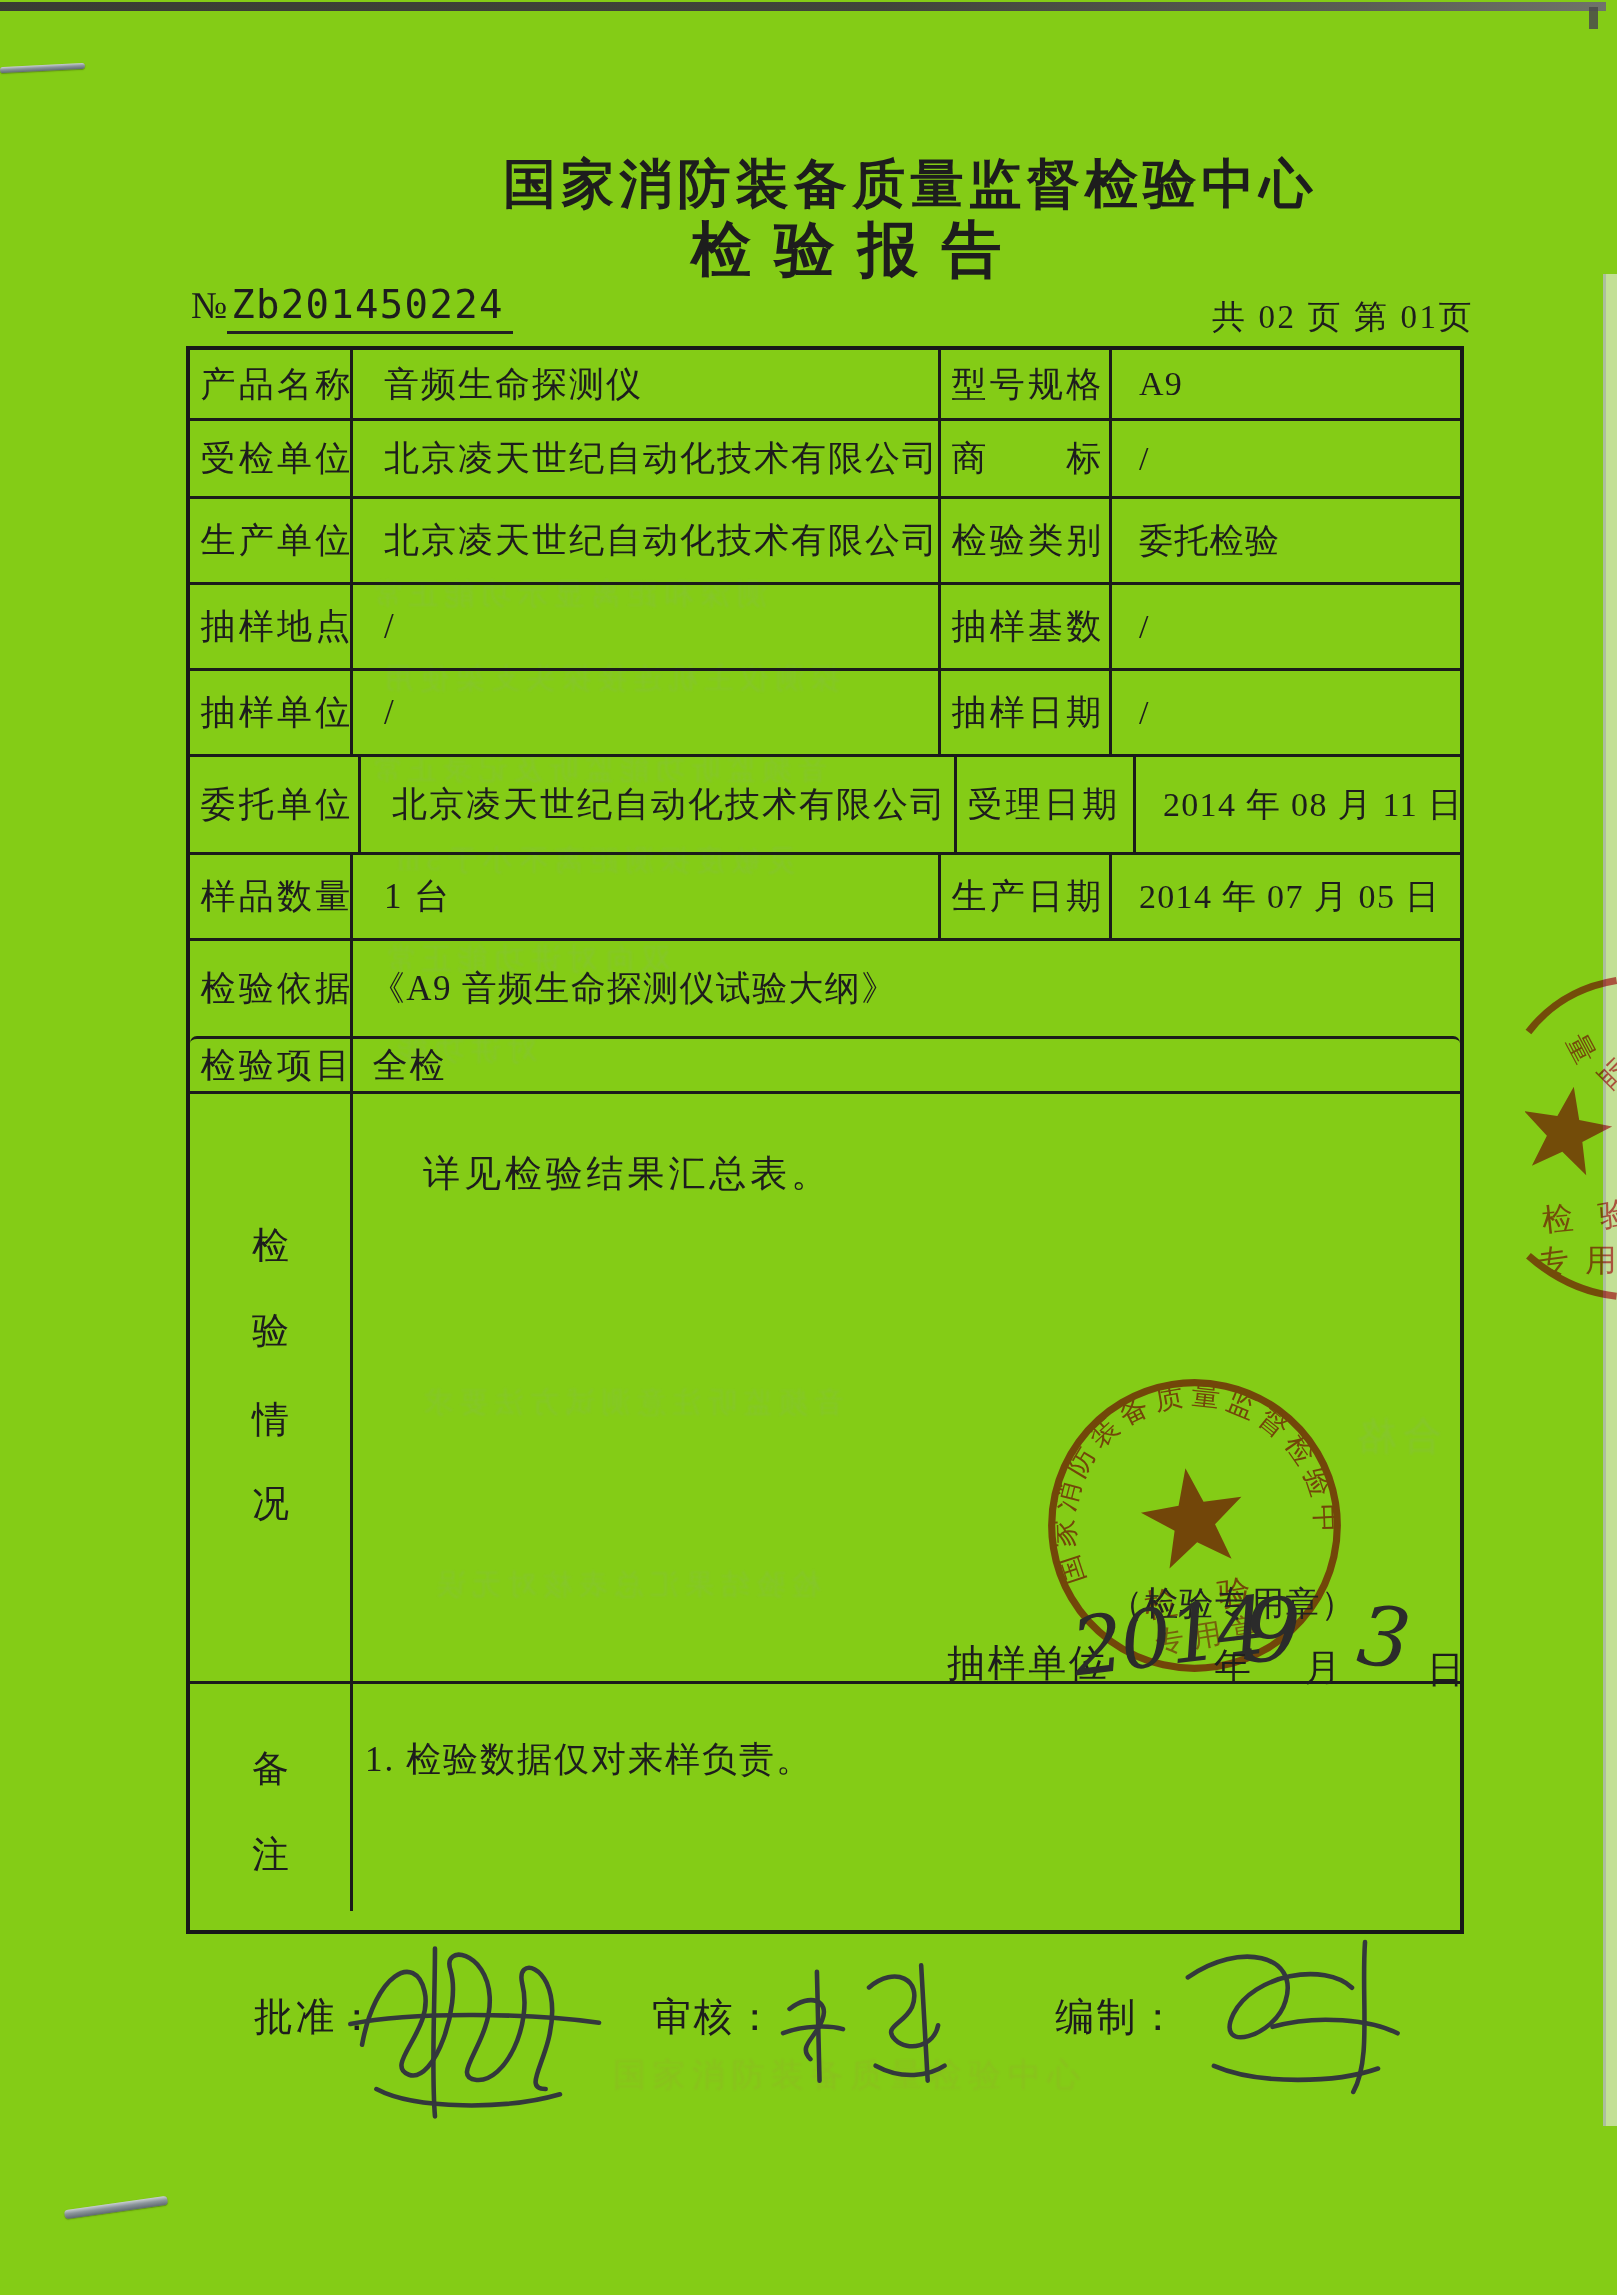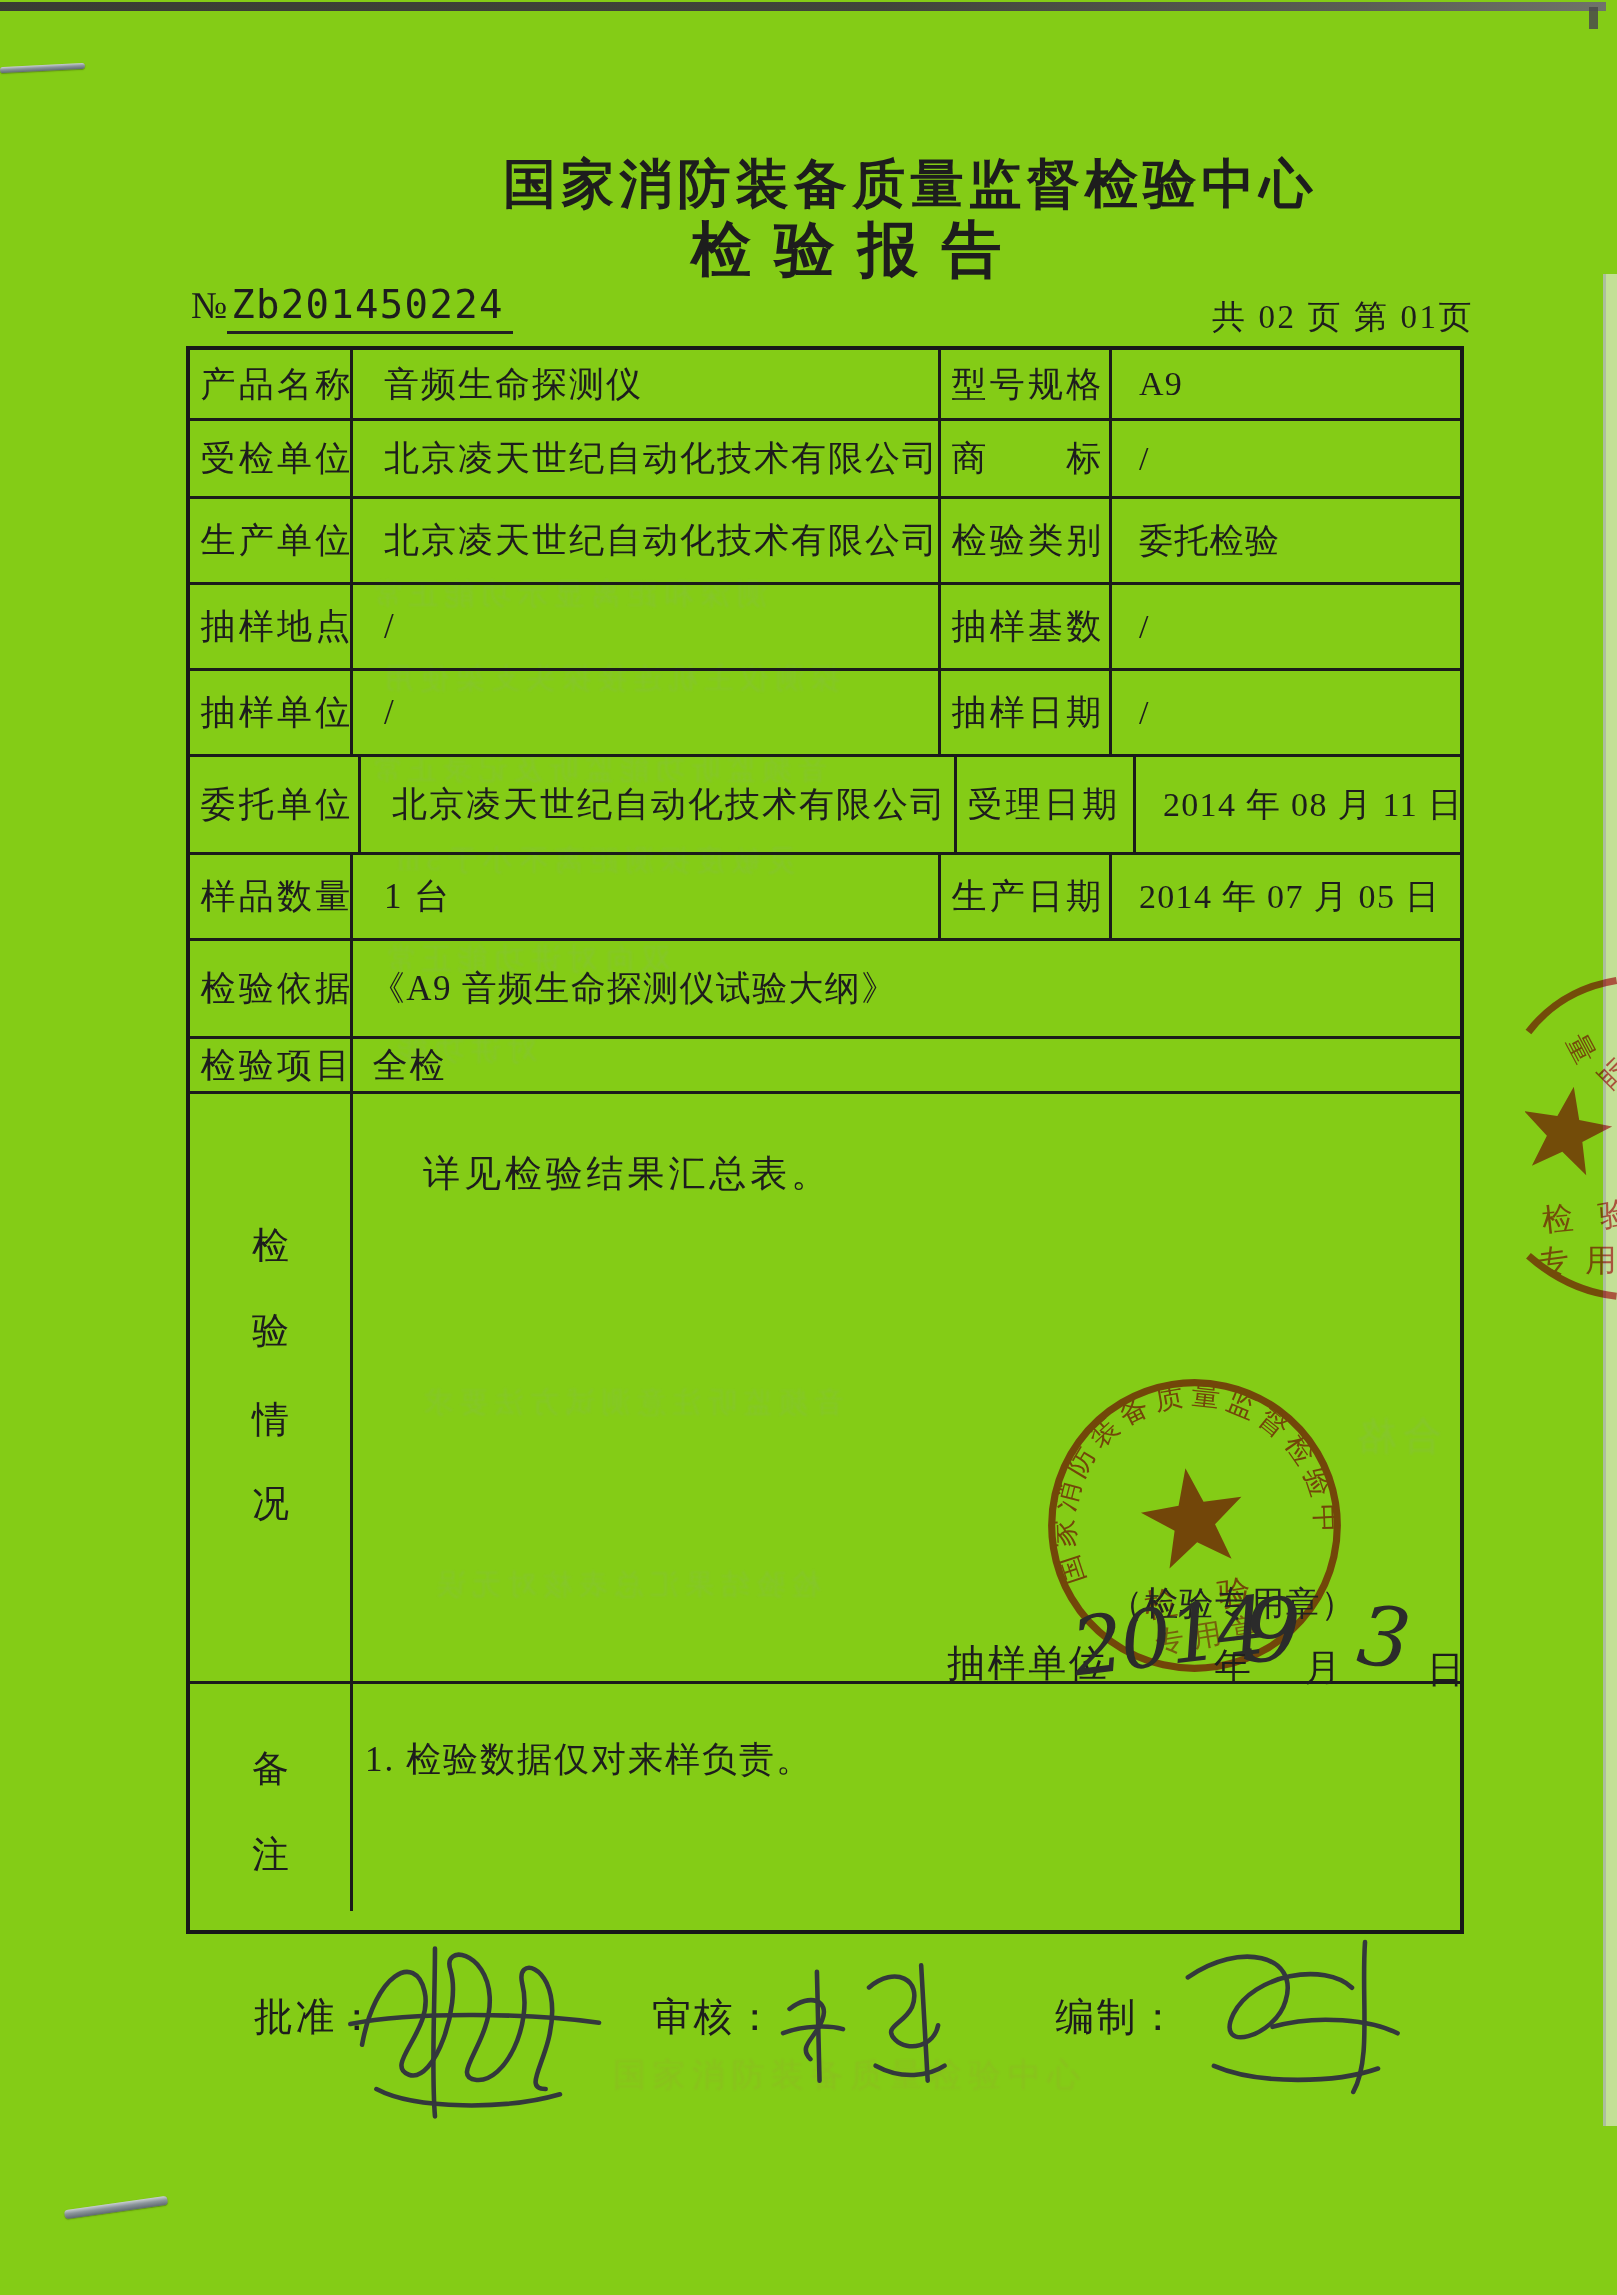--- a/index.html
+++ b/index.html
@@ -148,21 +148,21 @@
     <div class="tr" style="height:86px;justify-content:space-between;">
       <div class="td c1 lab">样品数量</div>
       <div class="td c2 val">1 台</div>
       <div class="td c3 lab">生产日期</div>
       <div class="td c4 val2">2014 年 07 月 05 日</div>
     </div>
     <div class="tr" style="height:98px;">
       <div class="td c1 lab">检验依据</div>
       <div class="td cspan valbook">《A9 音频生命探测仪试验大纲》</div>
     </div>
-    <div class="tr" style="height:55px;">
+    <div class="tr" style="height:55px;border-radius:7px;">
       <div class="td c1 lab">检验项目</div>
       <div class="td cspan val" style="padding-left:19.6px;">全检</div>
     </div>
     <div class="tr" style="height:590px;">
       <div class="td c1 vcell">
         <span class="vtext insp">检验情况</span>
       </div>
       <div class="td cspan"></div>
     </div>
     <div class="tr" style="height:230px;">

